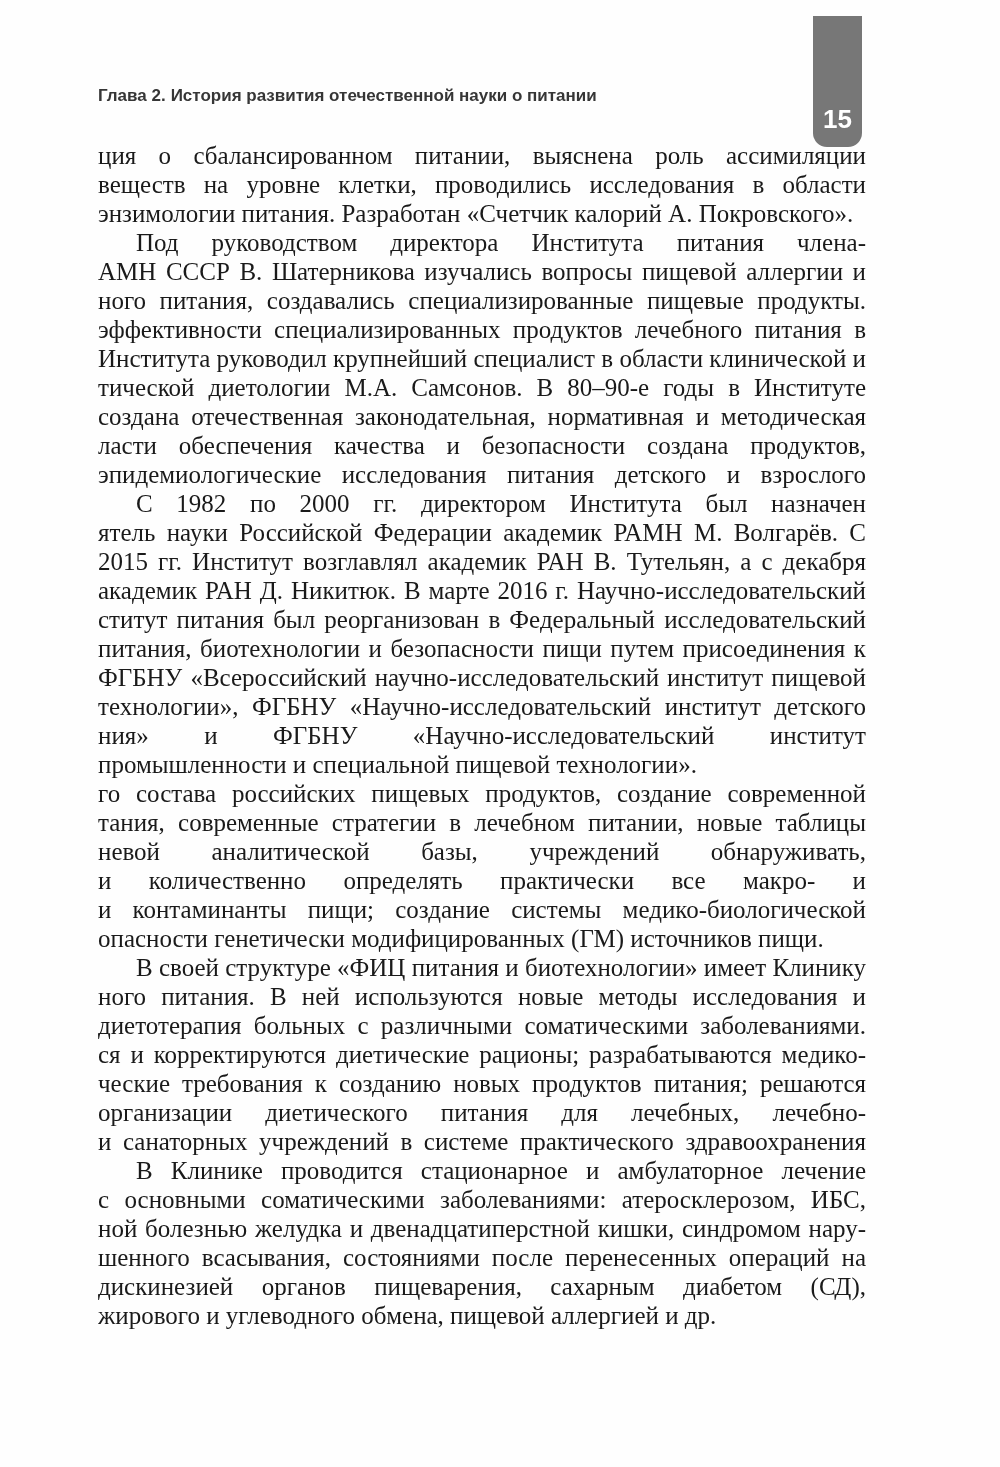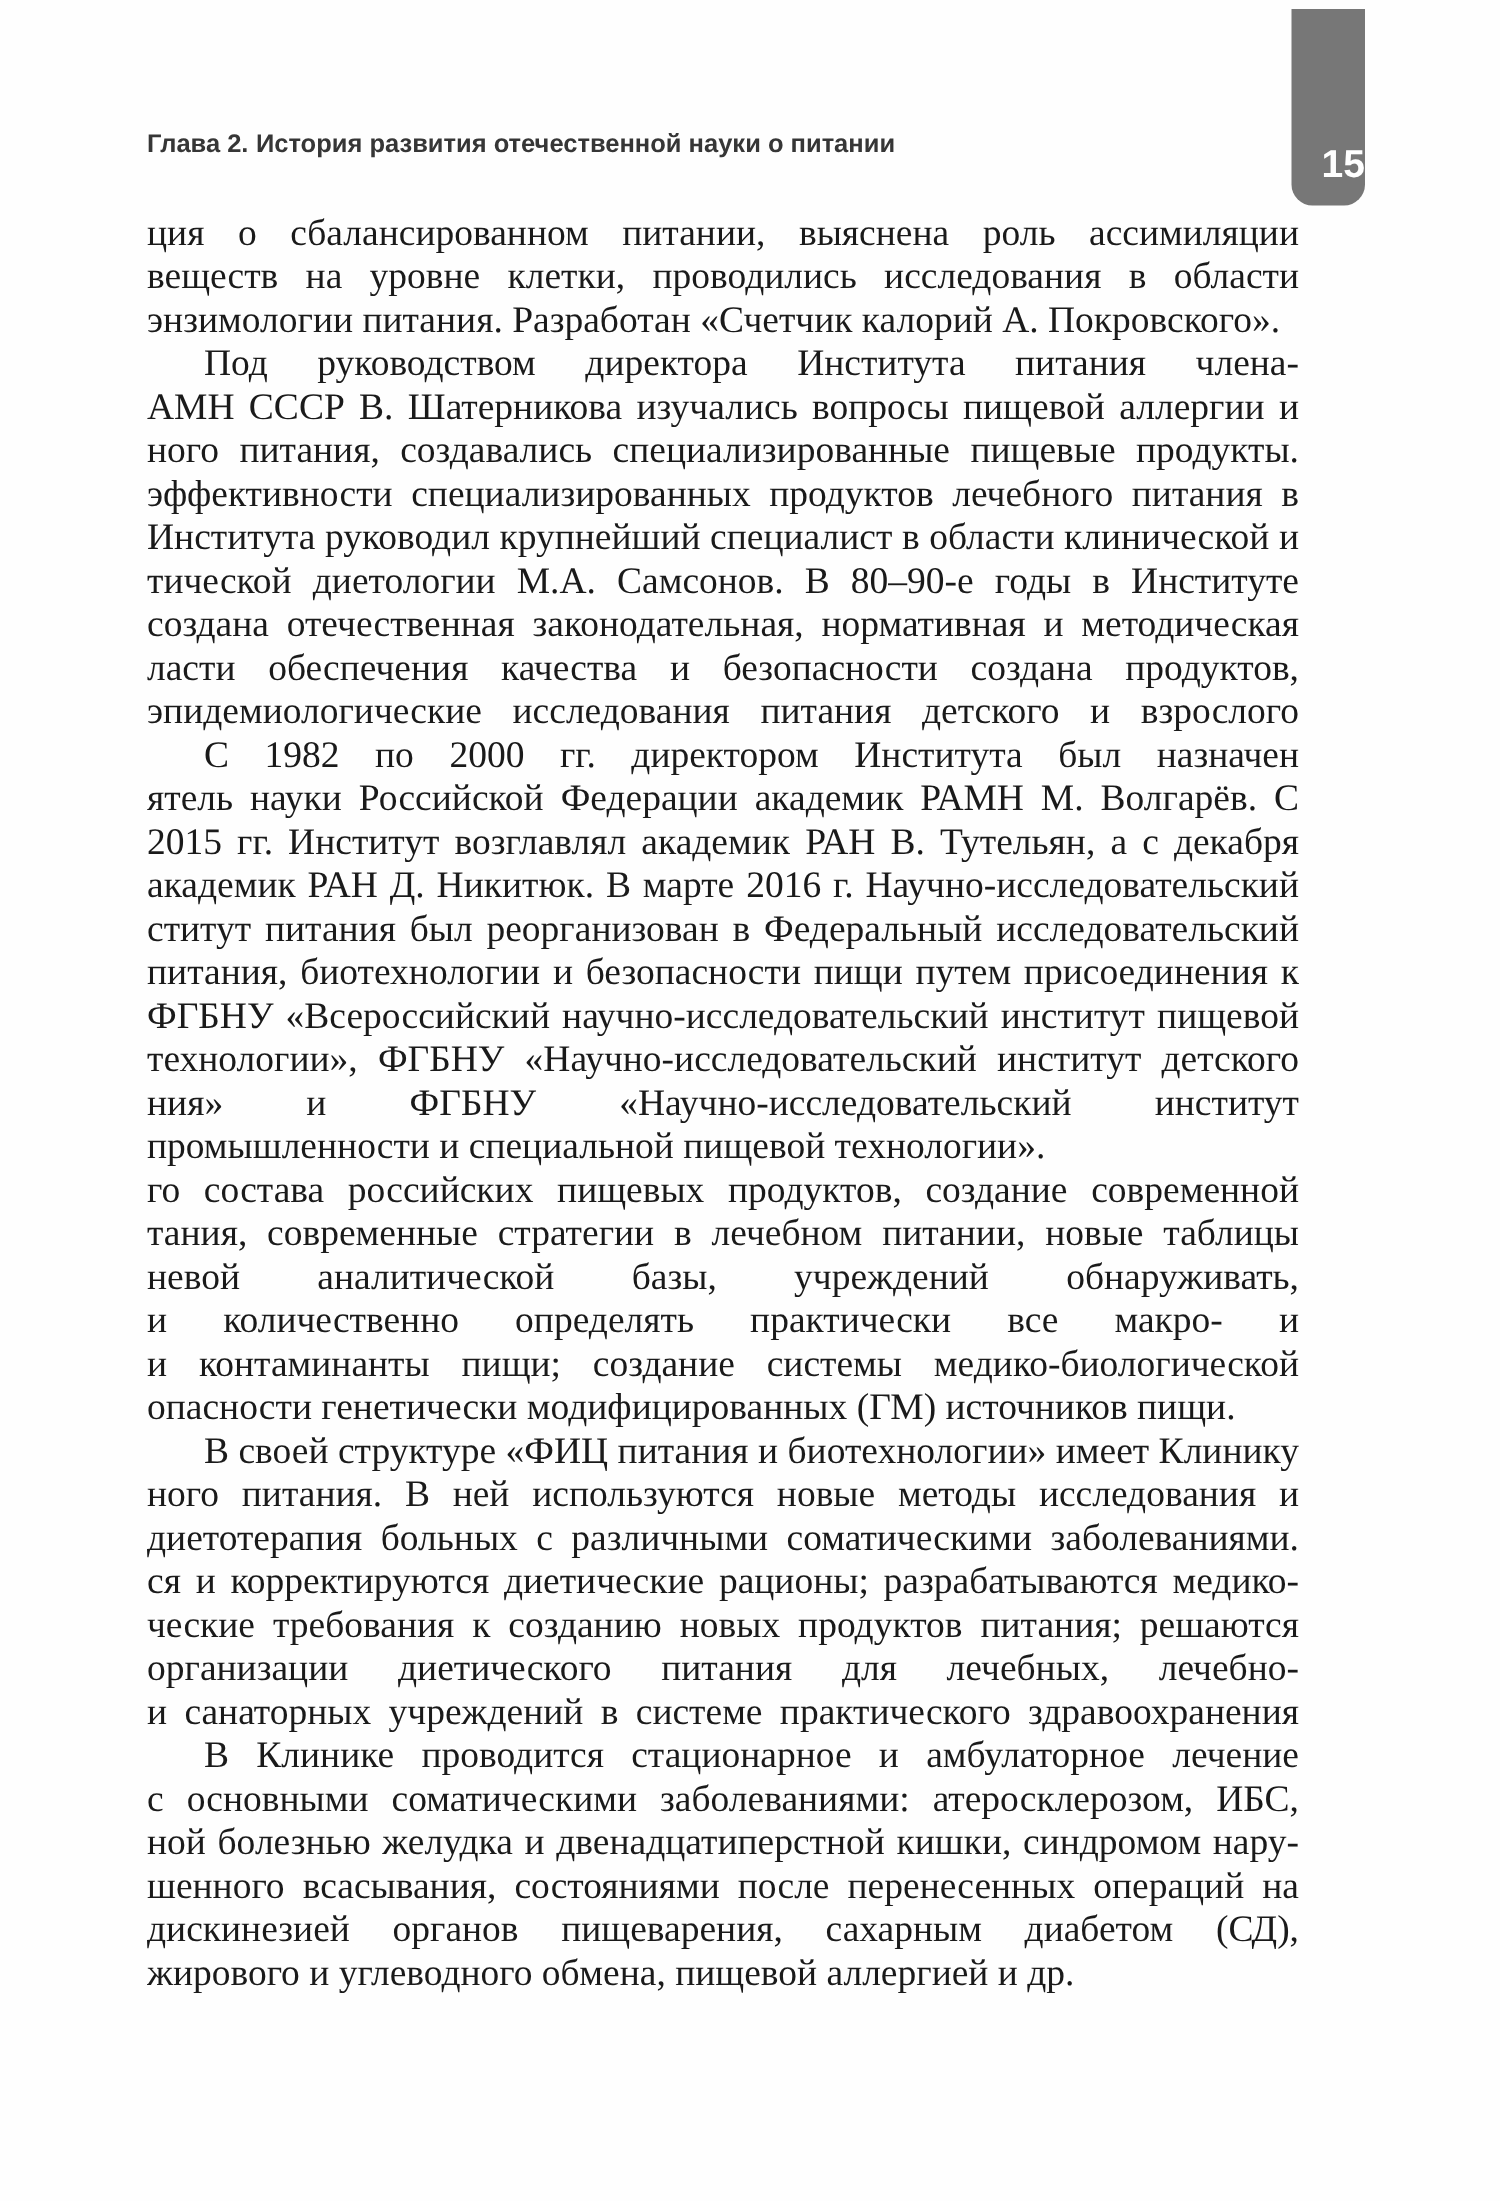--- a/index.html
+++ b/index.html
@@ -26,29 +26,28 @@
     font-size:17px;
     line-height:24px;
     color:var(--header-text);
     white-space:nowrap;
   }
   .running-head .chapter-label{font-weight:700;}
   .running-head .chapter-title{font-weight:700;margin-left:5px;}
   
   .page-tab{
     position:absolute;
-    left:813px; top:6px;
+    left:813px; top:16px;
     width:49px; height:131px;
     background:var(--badge-bg);
     border-radius:0 0 14px 14px;
     display:flex;
     align-items:flex-end;
-    justify-content:flex-end;
+    justify-content:center;
     padding-bottom:15px;
-    margin-left:48px;
   }
   .page-tab .num{
     font-family:"Liberation Sans","DejaVu Sans",sans-serif;
     font-weight:700;
     font-size:26px;
     line-height:26px;
     color:var(--badge-text);
   }
   
   .body-text{

